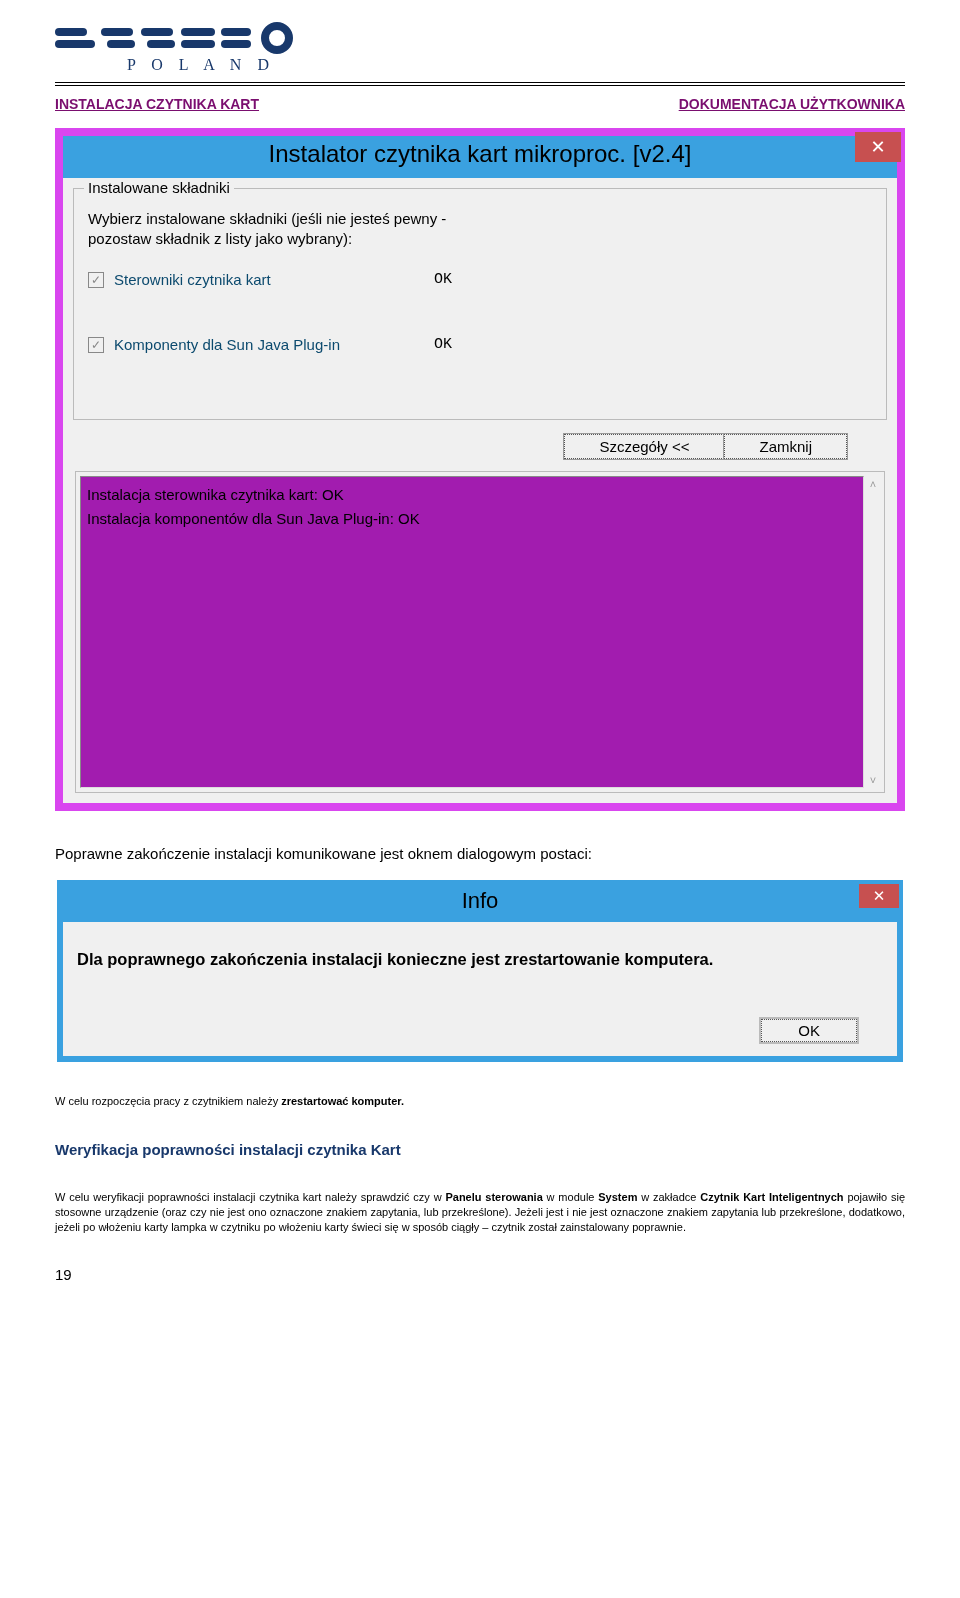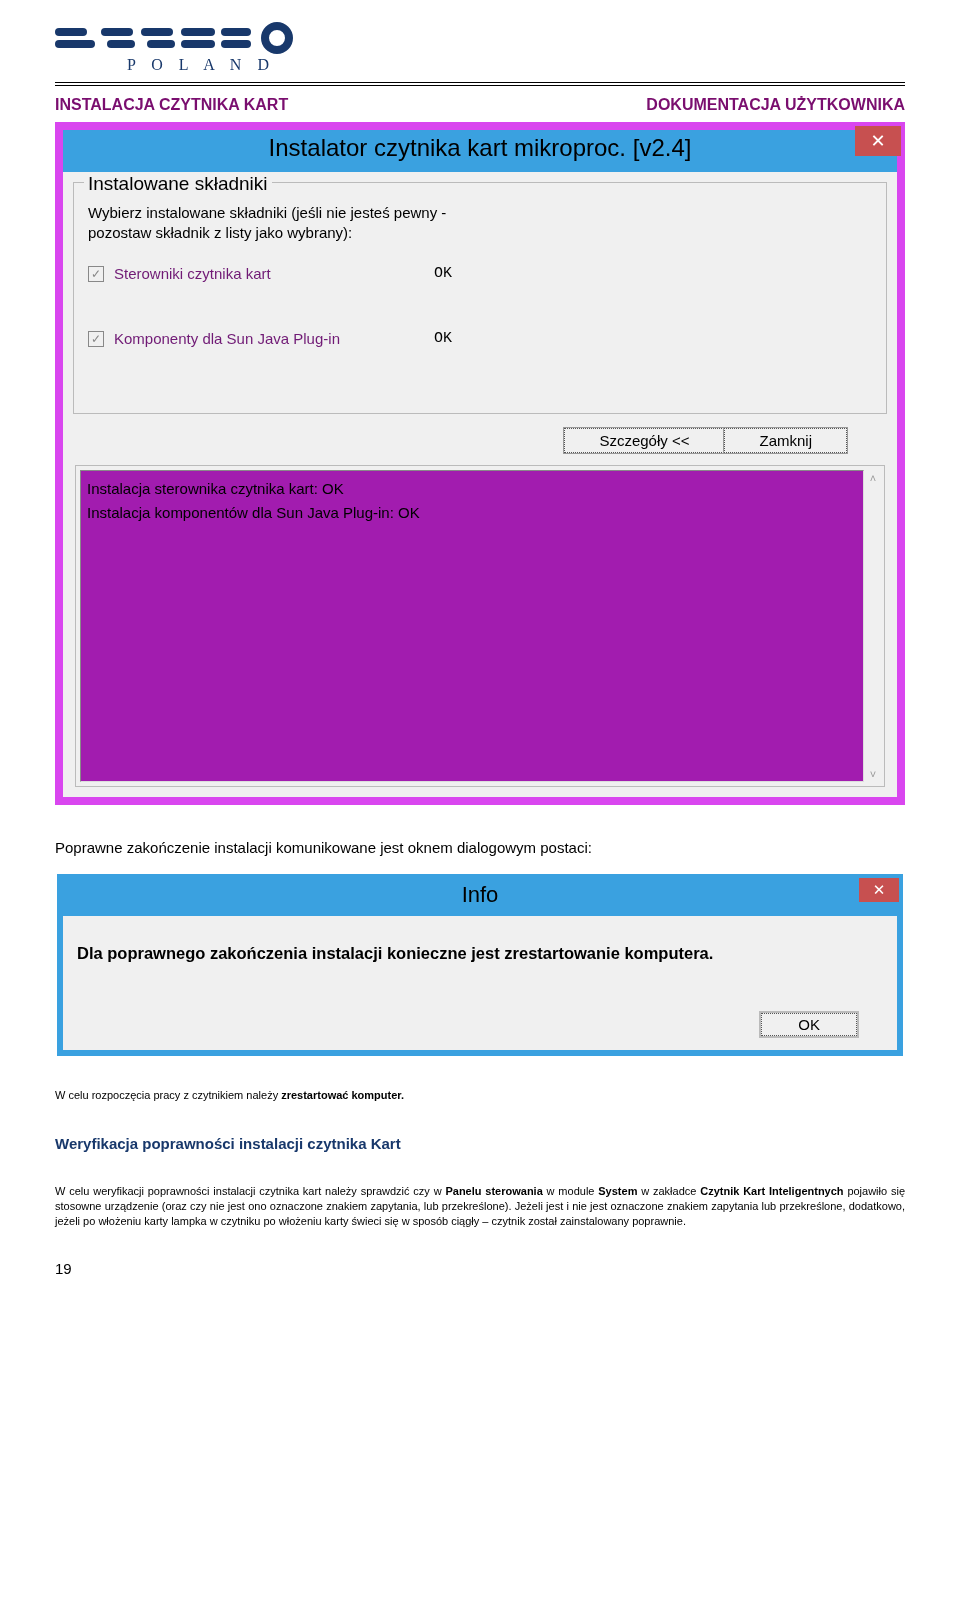--- a/index.html
+++ b/index.html
@@ -26,24 +26,25 @@
   }
   .hr-double {
     border-top: 1px solid #000;
     border-bottom: 1px solid #000;
     height: 2px;
     margin: 6px 0 10px 0;
   }
   .doc-head {
     display: flex;
     justify-content: space-between;
-    font-size: 16px;
+    font-size: 14px;
     font-weight: bold;
     color: #7a0e6f;
-    margin-bottom: 8px;
+    margin-bottom: 16px;
+    text-decoration: underline;
   }
   
   .win {
     border: 8px solid #d946ef;
     background: #fff;
     font-family: Tahoma, Arial, sans-serif;
   }
   .win-titlebar {
     background: #3aa1e0;
     color: #000;
@@ -79,21 +80,21 @@
     position: relative;
     background: #f0f0f0;
     margin-bottom: 8px;
   }
   .groupbox-title {
     position: absolute;
     top: -10px;
     left: 10px;
     background: #f0f0f0;
     padding: 0 4px;
-    font-size: 19px;
+    font-size: 15px;
   }
   .gb-intro {
     font-size: 15px;
     margin: 8px 0 23px 0;
     line-height: 1.3;
   }
   .chk-row {
     display: flex;
     align-items: center;
     margin: 18px 0 48px 0;
@@ -103,21 +104,21 @@
     width: 14px; height: 14px;
     border: 1px solid #888;
     display: inline-flex;
     align-items: center;
     justify-content: center;
     margin-right: 10px;
     color: #888;
     font-size: 12px;
     line-height: 1;
   }
-  .chk-label { color:#701a75; flex:0 0 320px; }
+  .chk-label { color:#0c4a6e; flex:0 0 320px; }
   .chk-status { color:#000; font-family: "Courier New", monospace; font-size:15px; }
   .btn-row {
     display: flex;
     justify-content: flex-end;
     padding: 6px 40px 6px 40px;
     margin-bottom: 6px;
   }
   .win-btn {
     border: 1px dotted #555;
     outline: 1px solid #999;

